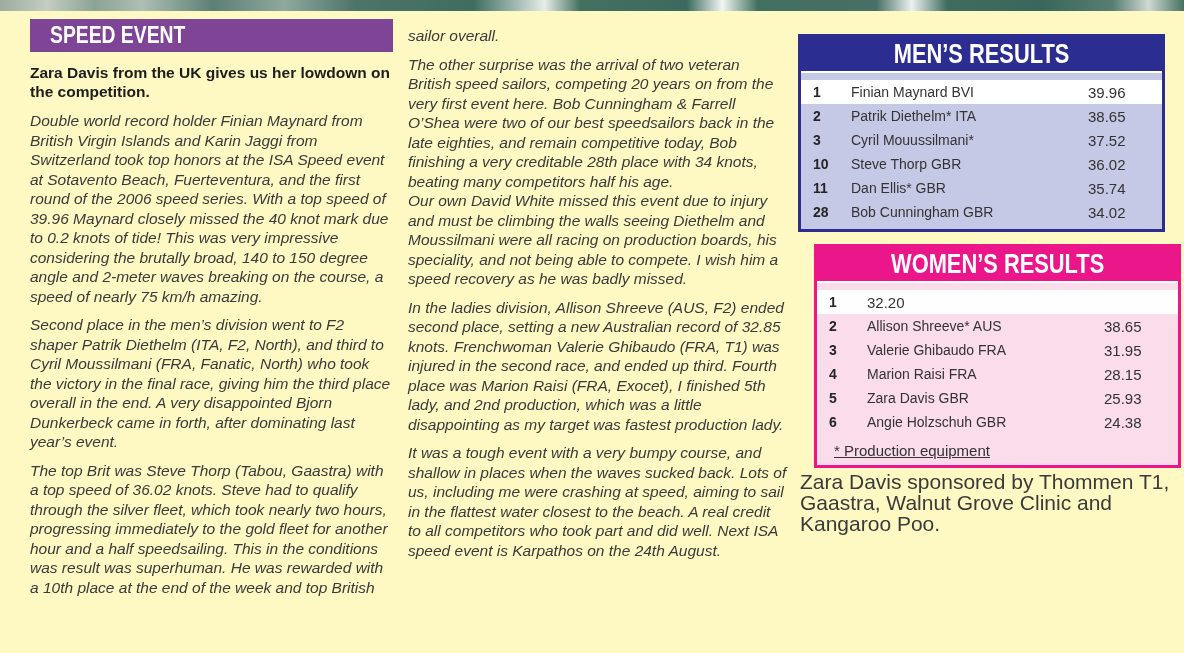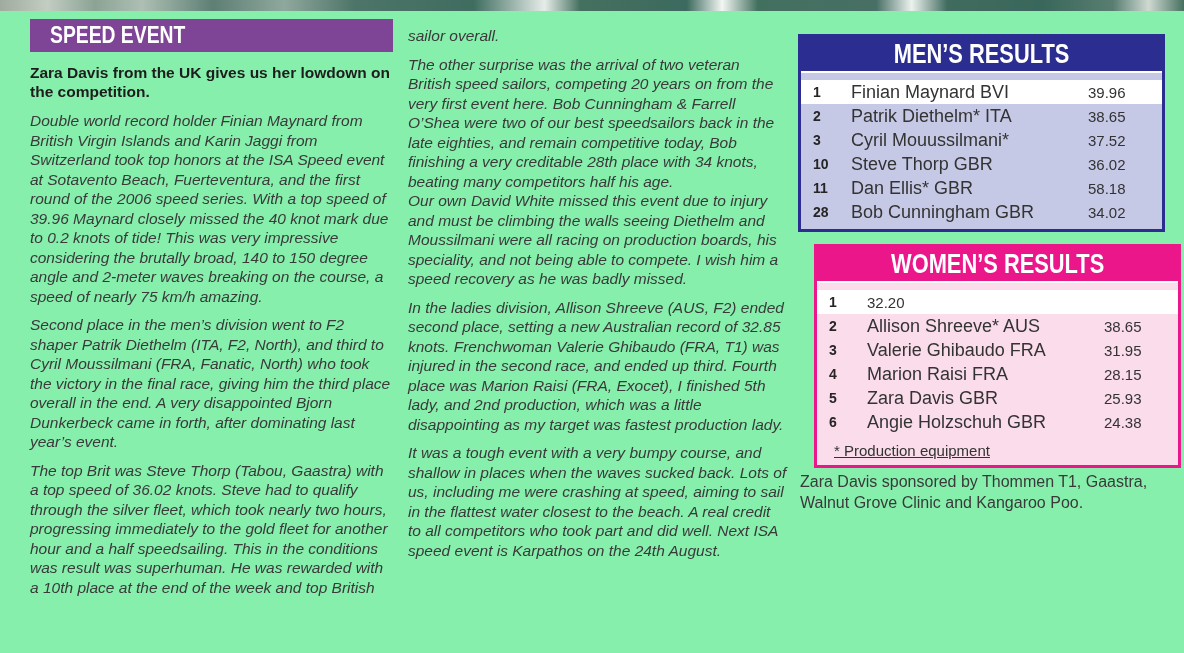--- a/index.html
+++ b/index.html
@@ -1,18 +1,18 @@
 <!DOCTYPE html>
 <html style="--section-purple: #7e4597; --mens-blue: #2b2e90; --mens-body: #c6c9e6; --womens-pink: #ec168b; --womens-body: #fadcea;"><head>
 <meta charset="utf-8">
 <style>
   * { margin:0; padding:0; box-sizing:border-box; }
   html,body { background:#ffffff; }
   .page {
-    position:relative; width:1184px; height:653px; background:#86efac; overflow:hidden;
+    position:relative; width:1184px; height:653px; background:#fef9c3; overflow:hidden;
     font-family:"Liberation Sans","DejaVu Sans",sans-serif; color:#3a3a3a;
   }
   
   .photo-strip {
     position:absolute; left:0; top:0; width:1184px; height:11px;
     background:
       linear-gradient(90deg,
         #9fab9f 0%, #c3cdc2 4%, #8ba395 8%, #aebfb4 12%, #5d7f74 18%,
         #8fa89d 24%, #4d7468 30%, #3f6d60 40%, #e6ede8 46%, #44705f 49%,
         #3c6a5e 58%, #f2f6f2 61%, #42705f 64%, #486f65 74%, #ecf2ee 77%,
@@ -46,36 +46,36 @@
   .results-table { position:absolute; width:367px; }
   .rt-header { height:36px; display:flex; align-items:center; justify-content:center; border-bottom:2px solid #fff; }
   .rt-title {
     color:#fff; font-weight:bold; font-size:28px; white-space:nowrap;
     transform:scaleX(0.78); transform-origin:center center;
   }
   .rt-body { padding:7px 0 5px 0; }
   .trow { display:flex; align-items:center; height:24px; }
   .rt-body .trow:first-child { background:#ffffff; }
   .trow .rank  { width:50px; padding-left:12px; font-weight:bold; font-size:14px; color:#252525; }
-  .trow .name  { flex:1; font-size:18px; color:#333; }
+  .trow .name  { flex:1; font-size:14px; color:#333; }
   .trow .speed { width:74px; font-size:15px; color:#333; }
 
   .mens-table  { left:798px; top:34px;  border:3px solid var(--mens-blue,#2b2e90); }
   .mens-table  .rt-header { background:var(--mens-blue,#2b2e90); }
   .mens-table  .rt-body   { background:var(--mens-body,#c6c9e6); }
 
   .womens-table { left:798px; top:244px; border:3px solid var(--womens-pink,#ec168b);margin-left:16px; }
   .womens-table .rt-header { background:var(--womens-pink,#ec168b); }
   .womens-table .rt-body   { background:var(--womens-body,#fadcea); }
   .rt-footnote { height:22px; display:flex; align-items:center; padding-left:17px; font-size:15px; color:#333;text-decoration:underline; }
 
   
   .caption {
     position:absolute; left:800px; top:471px; width:372px;
-    font-size:16px; line-height:21px; color:#3a3a3a;
+    font-size:21px; line-height:21px; color:#3a3a3a;
   }
   .page-footer {
     position:absolute; right:24px; top:616px; font-size:13.5px; color:#3c3c3c;
     letter-spacing:0.4px; white-space:nowrap;
   }
   .page-footer .page-num { font-weight:bold; color:#0d0d0d; margin-left:4px; }
 </style>
 </head>
 <body>
 
@@ -136,21 +136,21 @@
 
   <div class="trow">
     <span class="rank">10</span>
     <span class="name">Steve Thorp GBR</span>
     <span class="speed">36.02</span>
   </div>
 
   <div class="trow">
     <span class="rank">11</span>
     <span class="name">Dan Ellis* GBR</span>
-    <span class="speed">58.18</span>
+    <span class="speed">35.74</span>
   </div>
 
   <div class="trow">
     <span class="rank">28</span>
     <span class="name">Bob Cunningham GBR</span>
     <span class="speed">34.02</span>
   </div>
 </div>
   </div>
 

